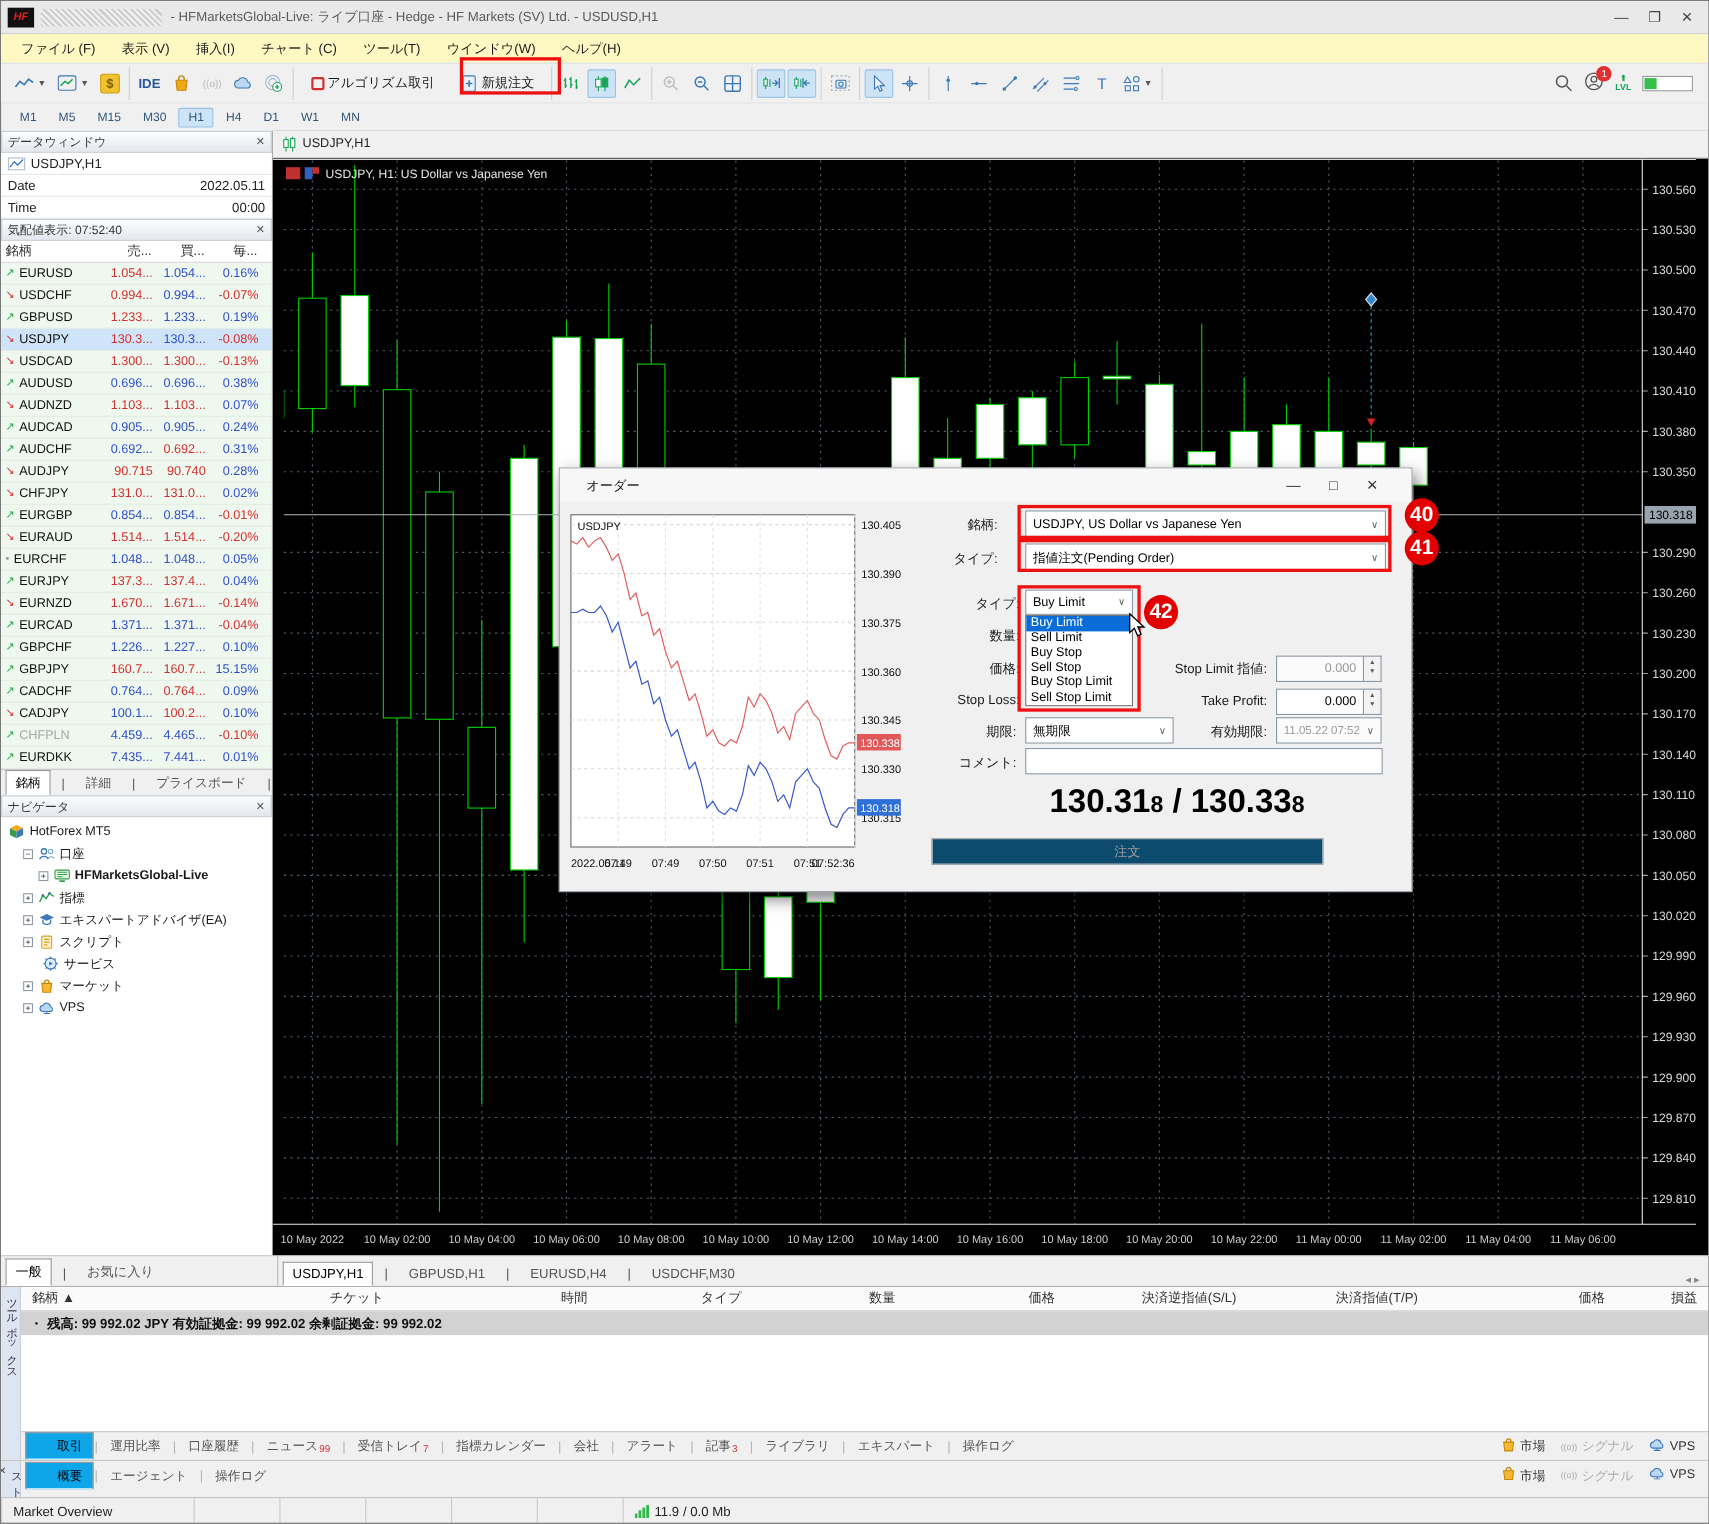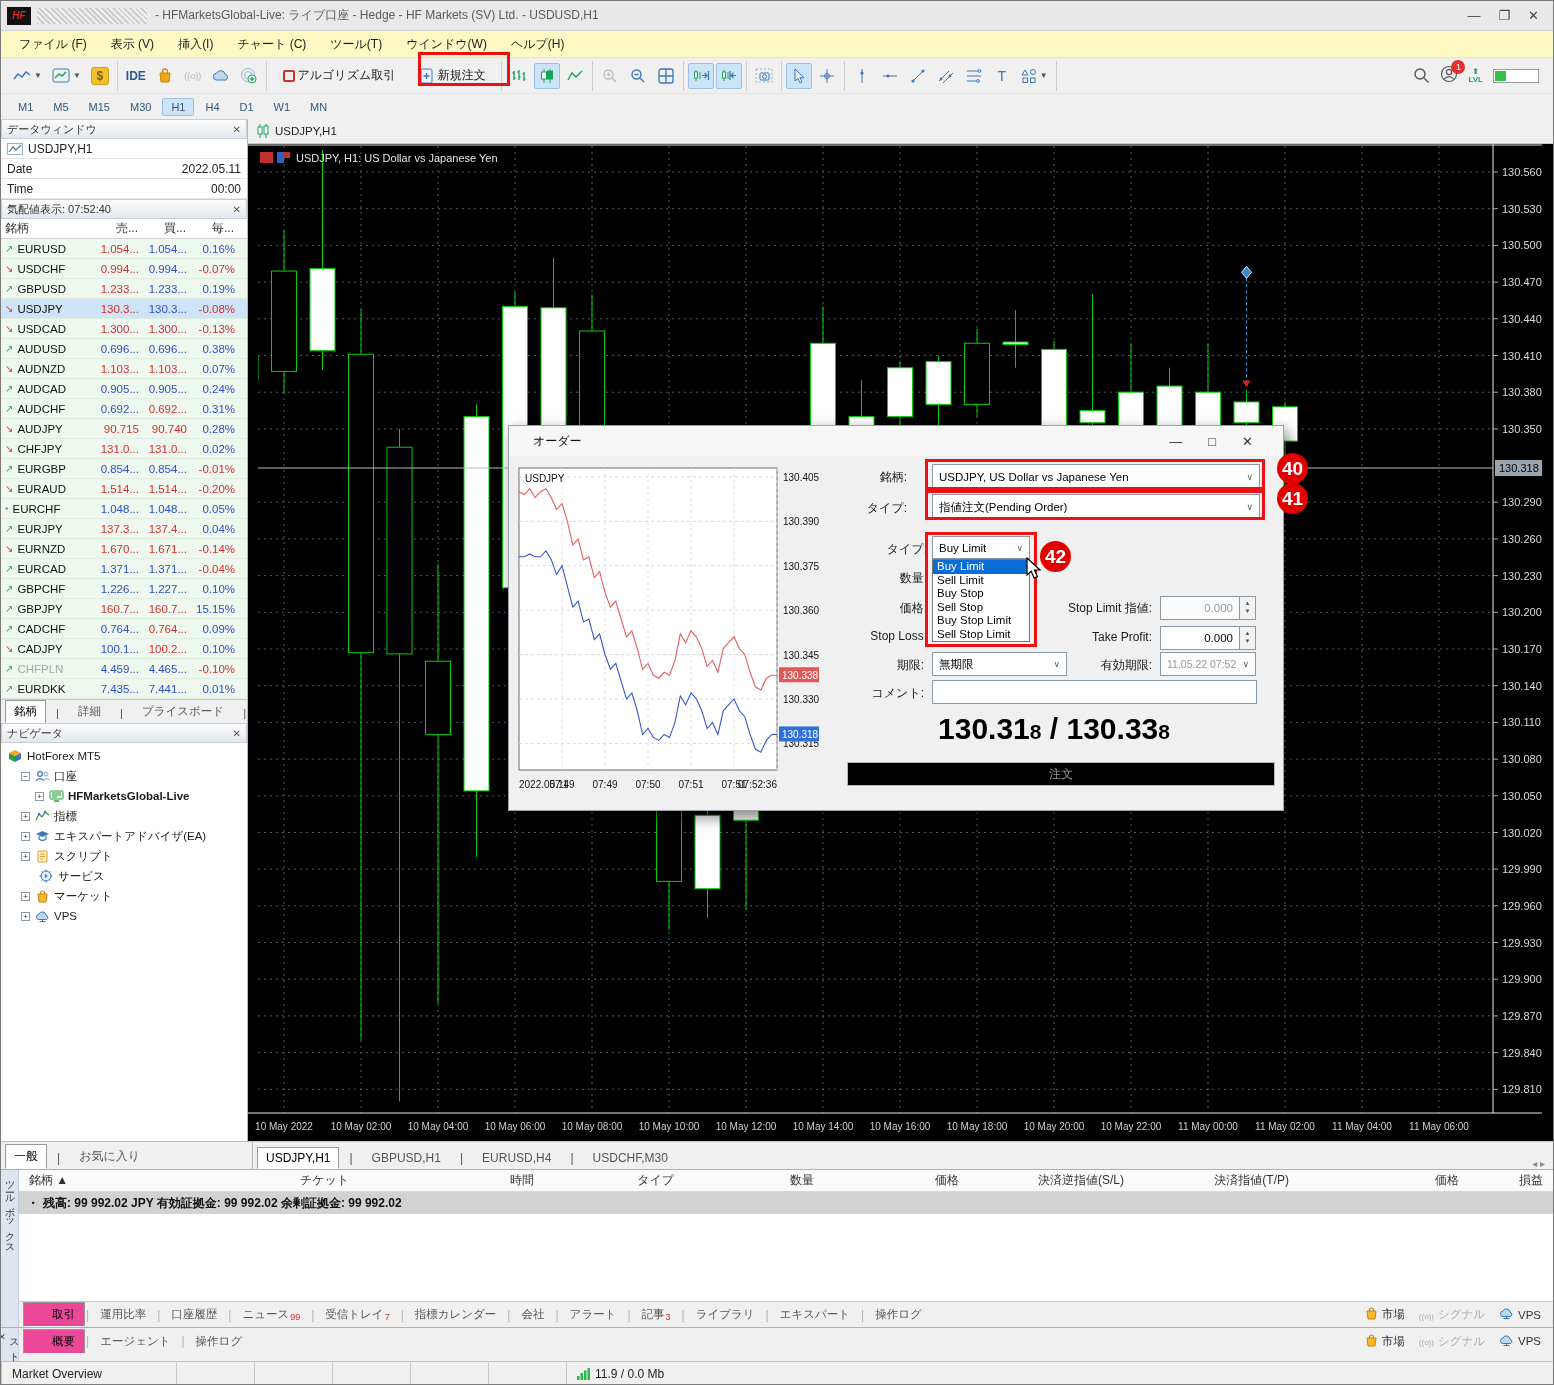--- a/index.html
+++ b/index.html
@@ -80,21 +80,21 @@
   .vstrip span{writing-mode:vertical-rl;font-size:10px;letter-spacing:1px;}
   .vstrip .x{writing-mode:horizontal-tb;font-size:9px;color:#444;}
   #tb-main{flex:1;display:flex;flex-direction:column;}
   #trade-header{display:flex;height:22px;align-items:center;background:#fafafa;border-bottom:1px solid #d8d8d8;color:#333;}
   .th-cell{text-align:right;padding-right:10px;flex:none;}
   .th-cell:first-child{text-align:left;padding-left:10px;}
   #balance-row{height:22px;background:#d2d2d2;display:flex;align-items:center;font-weight:bold;color:#111;padding-left:8px;gap:4px;}
   #tb-filler{flex:1;background:#fff;}
   .bottom-tabs{display:flex;align-items:flex-end;height:26px;background:#f0f0f0;border-top:1px solid #c9c9c9;padding-left:4px;}
   .btab{padding:4px 9px;color:#555;border:1px solid transparent;white-space:nowrap;font-size:11.5px;display:flex;align-items:flex-end;gap:1px;}
-  .btab.active{background:#ec4899;border:1px solid #999;border-bottom-color:#fff;color:#000;padding-left:28px;}
+  .btab.active{background:#0ea5e9;border:1px solid #999;border-bottom-color:#fff;color:#000;padding-left:28px;}
   .btab .nbadge{color:#d03030;font-size:9px;}
   .bt-sep{color:#b5b5b5;align-self:center;padding:0 1px;}
   .bt-right{margin-left:auto;display:flex;align-items:center;gap:14px;padding-right:12px;align-self:center;}
   .bt-right .itm{display:flex;align-items:center;gap:4px;color:#333;font-size:11.5px;}
   .bt-right .itm.dim{color:#aaa;}
   #tester{height:34px;display:flex;border-top:1px solid #b0b0b0;background:#f0f0f0;}
   
   #statusbar{height:25px;display:flex;align-items:center;border-top:1px solid #c0c0c0;background:#f0f0f0;color:#222;}
   #statusbar .cell{border-left:1px solid #c8c8c8;height:100%;display:flex;align-items:center;padding:0 10px;}
   #status-help{flex:1;padding-left:8px;}
@@ -109,23 +109,23 @@
   .combo .chev{margin-left:auto;color:#566;font-size:9px;}
   .combo.dis{color:#9a9a9a;background:#fbfbfb;}
   .numin{position:absolute;background:#fff;border:1px solid #8a98a6;display:flex;align-items:center;justify-content:flex-end;
          padding:0 6px;font-size:11.5px;color:#000;}
   .numin.dis{color:#9a9a9a;background:#fbfbfb;}
   .spin{position:absolute;width:16px;border:1px solid #8a98a6;border-left:none;background:#f2f2f2;
         display:flex;flex-direction:column;align-items:center;justify-content:center;font-size:6px;color:#555;line-height:1.3;}
   #dd-list{position:absolute;left:423px;top:133px;width:98px;background:#fff;border:1px solid #777;z-index:3;font-size:11.5px;}
   #dd-list .opt{padding:0 4px;height:13.5px;line-height:13.5px;color:#000;white-space:nowrap;}
   #dd-list .opt.sel{background:#0a6cd6;color:#fff;}
-  #quote{position:absolute;left:330px;top:286px;width:430px;text-align:center;color:#000;font-weight:bold;}
+  #quote{position:absolute;left:346px;top:286px;width:430px;text-align:center;color:#000;font-weight:bold;}
   #quote .big{font-size:30px;} #quote .small{font-size:21px;}
-  #order-btn{position:absolute;left:338px;top:336px;width:428px;height:24px;background:#000000;border:1px solid #b8b8b8;
+  #order-btn{position:absolute;left:338px;top:336px;width:356px;height:24px;background:#0c4a6e;border:1px solid #b8b8b8;
              color:#9a9a9a;display:flex;align-items:center;justify-content:center;font-size:12px;}
   
   .redbox{position:absolute;border:3px solid #ee1111;z-index:20;pointer-events:none;}
   .num-circle{position:absolute;width:31px;height:31px;border-radius:50%;background:#e20000;color:#fff;
               font-weight:bold;font-size:19px;display:flex;align-items:center;justify-content:center;z-index:25;}
   #cursor{position:absolute;z-index:30;}
 </style>
 </head>
 <body>
 

